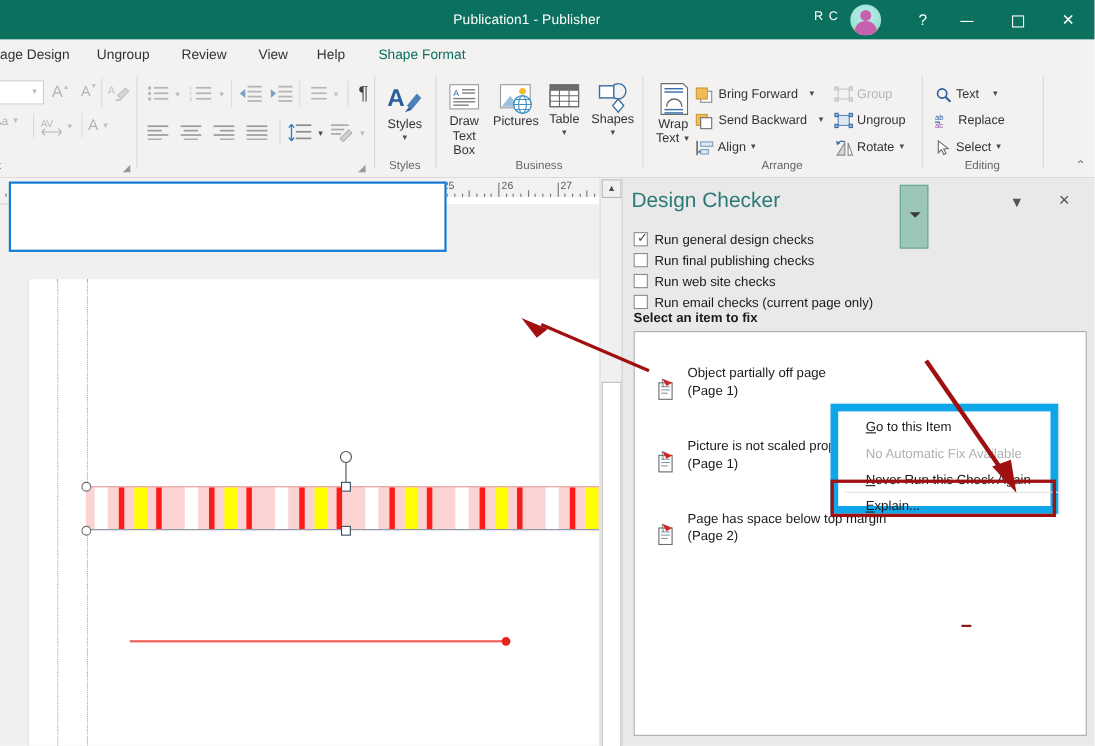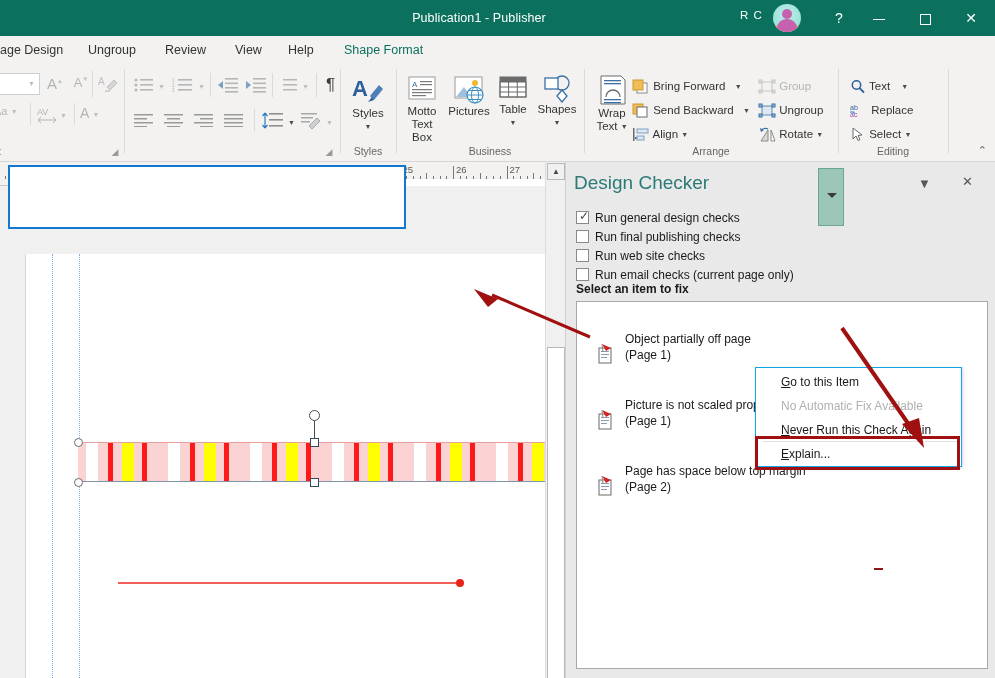--- a/index.html
+++ b/index.html
@@ -230,21 +230,21 @@
   }
   #dc-item-0-btn .ar {
     position: absolute; left: 8px; top: 24px; width: 0; height: 0;
     border-left: 5px solid transparent; border-right: 5px solid transparent;
     border-top: 5px solid #3a3a3a;
   }
 
   
   #ctxmenu {
     position: absolute; left: 755px; top: 367px; width: 207px; height: 100px;
-    background: #ffffff; border: 1px solid #0ea5e9;
+    background: #ffffff; border: 7px solid #0ea5e9;
     box-shadow: 1px 1px 3px rgba(0,0,0,.16);
   }
   .ctxitem {
     position: absolute; left: 0; width: 205px; height: 25px; line-height: 25px;
     font-size: 12px; color: #1a1a1a; padding-left: 25px;
   }
   .ctxitem.dis { color: #b0b0b0; }
   .ctxitem u { text-decoration: underline; }
   #ctx-sep { position: absolute; left: 6px; top: 73px; width: 195px; height: 1px; background: #e2e2e2; }
 
@@ -448,21 +448,21 @@
   <div class="bigbtn" style="left:400px; top:10px; width:44px;">
     <svg width="32" height="30" viewBox="0 0 32 30" style="margin:0 auto;">
       <rect x="3" y="2" width="26" height="22" fill="#fff" stroke="#9a9a9a"></rect>
       <text x="6" y="12" font-size="8" fill="#3b6fa8" font-family="Liberation Sans, sans-serif">A</text>
       <rect x="14" y="6" width="12" height="1.2" fill="#7a7a7a"></rect>
       <rect x="14" y="9" width="12" height="1.2" fill="#7a7a7a"></rect>
       <rect x="6" y="14" width="20" height="1.2" fill="#7a7a7a"></rect>
       <rect x="6" y="17" width="20" height="1.2" fill="#7a7a7a"></rect>
       <rect x="6" y="20" width="14" height="1.2" fill="#7a7a7a"></rect>
     </svg>
-    <span class="lbl">Motto</span>
+    <span class="lbl">Draw</span>
     <span class="lbl">Text Box</span>
   </div>
   <div class="bigbtn" style="left:446px; top:10px; width:46px;">
     <svg width="34" height="30" viewBox="0 0 34 30" style="margin:0 auto;">
       <rect x="3" y="2" width="27" height="21" fill="#fff" stroke="#9a9a9a"></rect>
       <circle cx="23" cy="8" r="3" fill="#f2b92e"></circle>
       <path d="M4 22 L12 12 L19 22 Z" fill="#9dc0de"></path>
       <path d="M16 22 L22 15 L29 22 Z" fill="#b9d3e8"></path>
       <circle cx="23" cy="20" r="8" fill="#ffffff" stroke="#3b8ec4" stroke-width="1.2"></circle>
       <ellipse cx="23" cy="20" rx="3.5" ry="8" fill="none" stroke="#3b8ec4" stroke-width="1"></ellipse>

